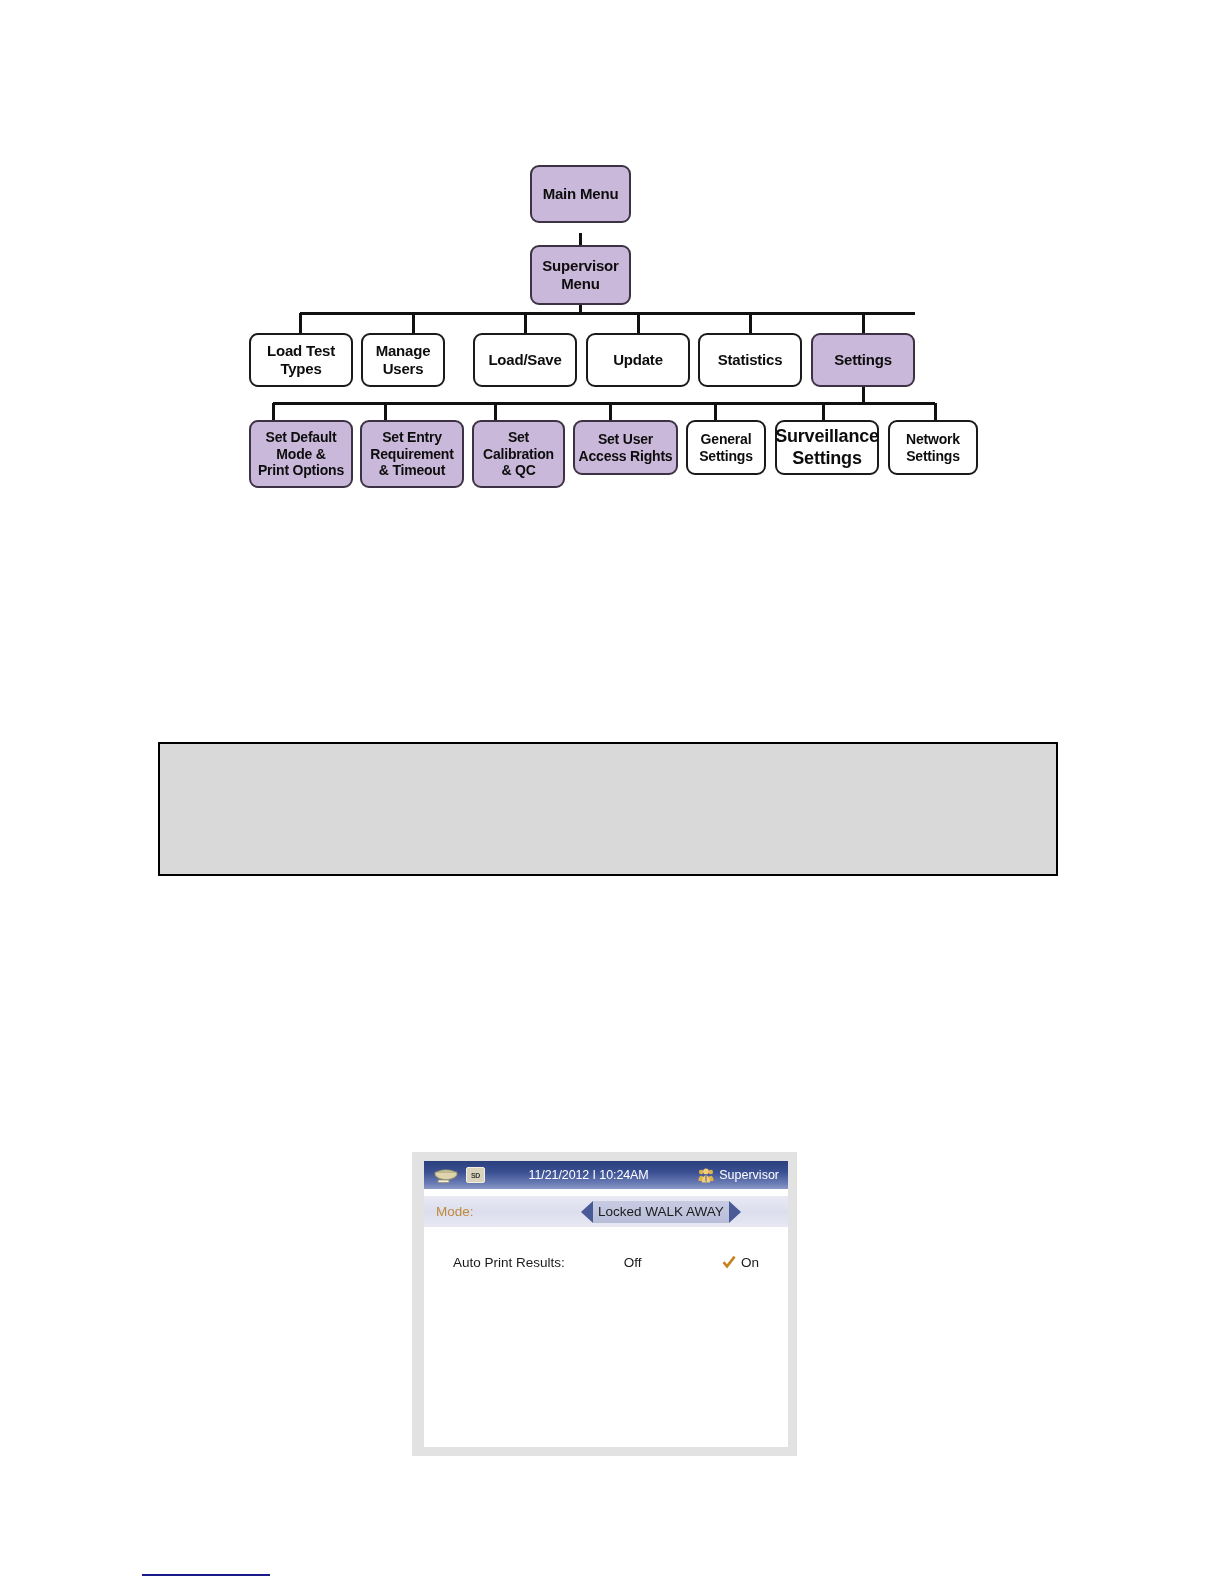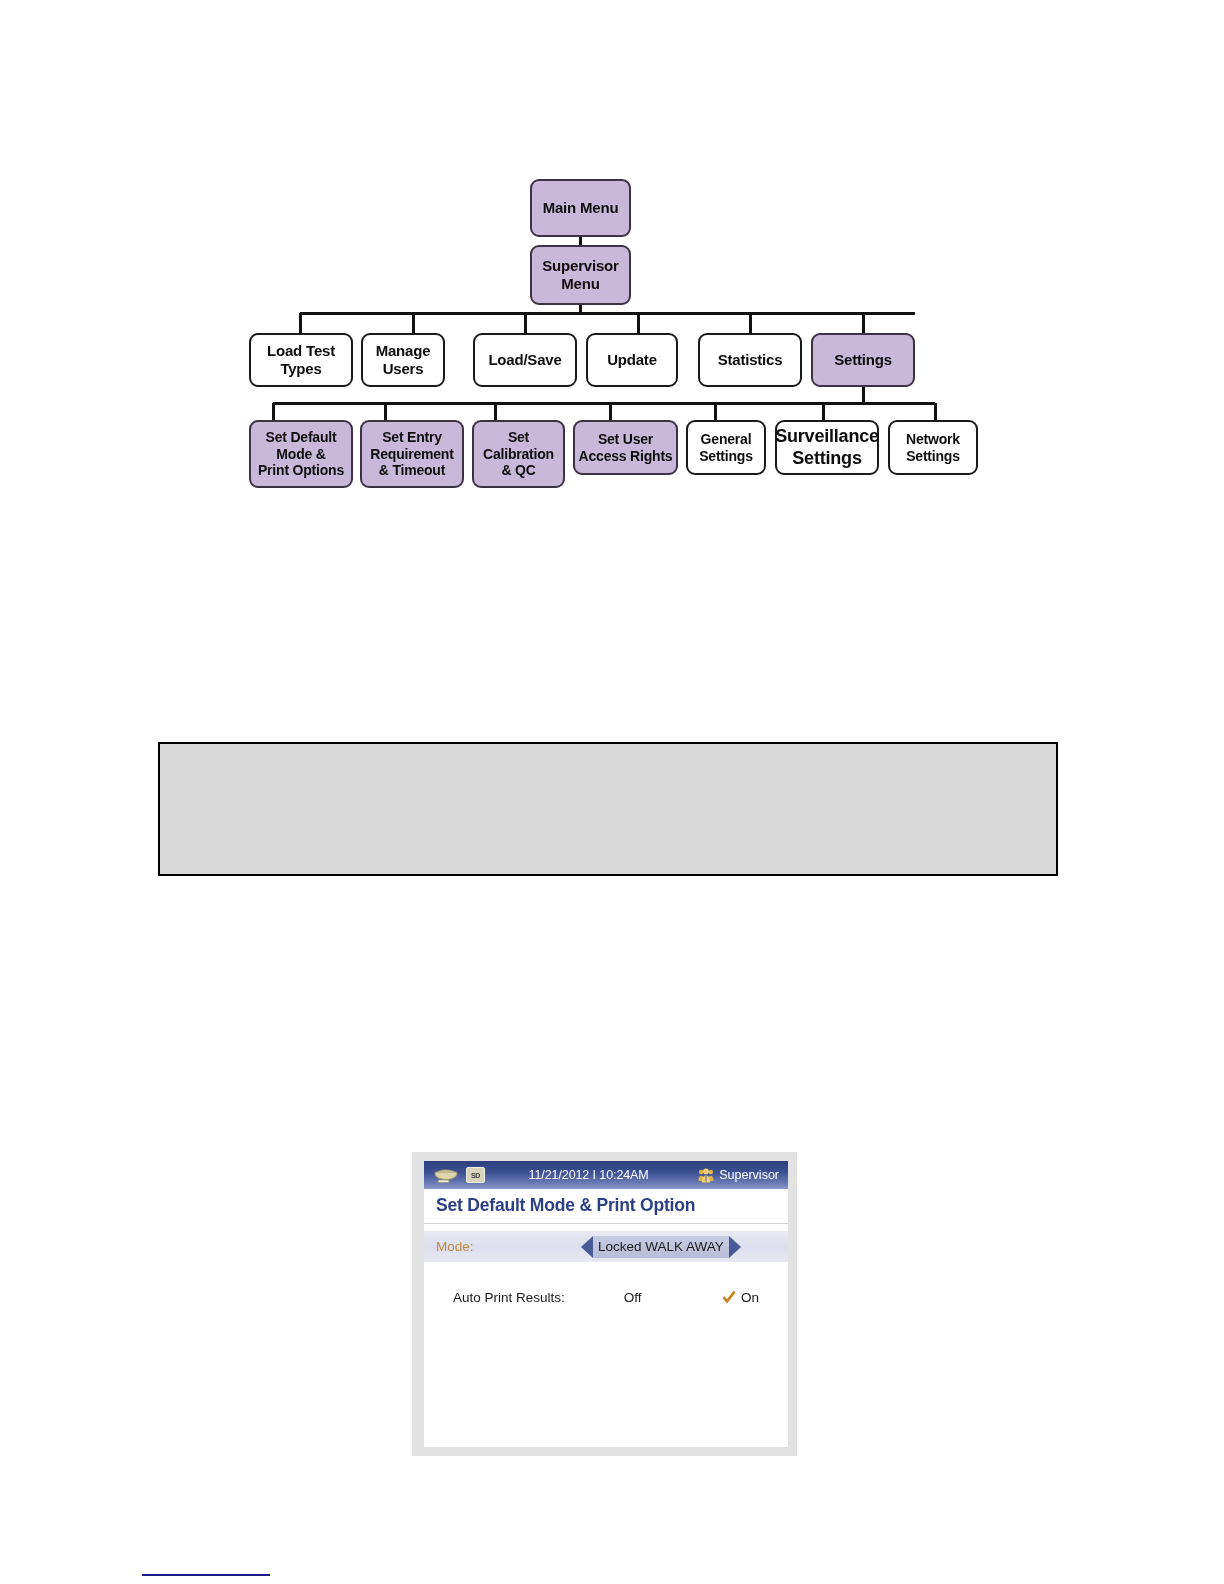--- a/index.html
+++ b/index.html
@@ -261,41 +261,41 @@
       <line x1="28" y1="238" x2="28" y2="255"></line>
       <line x1="140" y1="238" x2="140" y2="255"></line>
       <line x1="250" y1="238" x2="250" y2="255"></line>
       <line x1="365" y1="238" x2="365" y2="255"></line>
       <line x1="470" y1="238" x2="470" y2="255"></line>
       <line x1="578" y1="238" x2="578" y2="255"></line>
       <line x1="690" y1="238" x2="690" y2="255"></line>
     </g>
   </svg>
 
-  <div class="node purple" style="left:285px; top:14px; width:101px; height:58px;">
+  <div class="node purple" style="left:285px; top:0; width:101px; height:58px;">
     <span class="lbl">Main Menu</span>
   </div>
 
   <div class="node purple" style="left:285px; top:80px; width:101px; height:60px;">
     <span class="lbl">Supervisor
 Menu</span>
   </div>
 
   <div class="node" style="left:4px; top:168px; width:104px; height:54px;">
     <span class="lbl">Load Test
 Types</span>
   </div>
   <div class="node" style="left:116px; top:168px; width:84px; height:54px;">
     <span class="lbl">Manage
 Users</span>
   </div>
   <div class="node" style="left:228px; top:168px; width:104px; height:54px;">
     <span class="lbl">Load/Save</span>
   </div>
-  <div class="node" style="left:341px; top:168px; width:92px; height:54px;">
+  <div class="node" style="left:341px; top:168px; width:104px; height:54px;">
     <span class="lbl">Update</span>
   </div>
   <div class="node" style="left:453px; top:168px; width:104px; height:54px;">
     <span class="lbl">Statistics</span>
   </div>
   <div class="node purple" style="left:566px; top:168px; width:104px; height:54px;">
     <span class="lbl">Settings</span>
   </div>
 
   <div class="node purple" style="left:4px; top:255px; width:104px; height:68px; font-size:14px;">
@@ -359,21 +359,20 @@
             <path d="M10 14 C10 10.3 11.4 8.8 12.8 8.8 C14.2 8.8 15.6 10.3 15.6 14 Z" fill="#e3b24a"></path>
             <circle cx="8" cy="4.4" r="2.9" fill="#f0cf76"></circle>
             <path d="M3.8 15.6 C3.8 10.6 5.8 8.4 8 8.4 C10.2 8.4 12.2 10.6 12.2 15.6 Z" fill="#f0cf76"></path>
             <path d="M8 8.6 L8 14.6" stroke="#5f6a9c" stroke-width="1.1"></path>
           </svg>
         </span>
         <span>Supervisor</span>
       </div>
     </div>
 
-    <div class="screen-title">Set Default Mode &amp; Print Option</div>
     <div class="title-gap"></div>
 
     <div class="mode-row">
       <span class="mode-label">Mode:</span>
       <span class="mode-selector">
         <span class="arrow-left"></span>
         <span class="mode-value">Locked WALK AWAY</span>
         <span class="arrow-right"></span>
       </span>
     </div>

